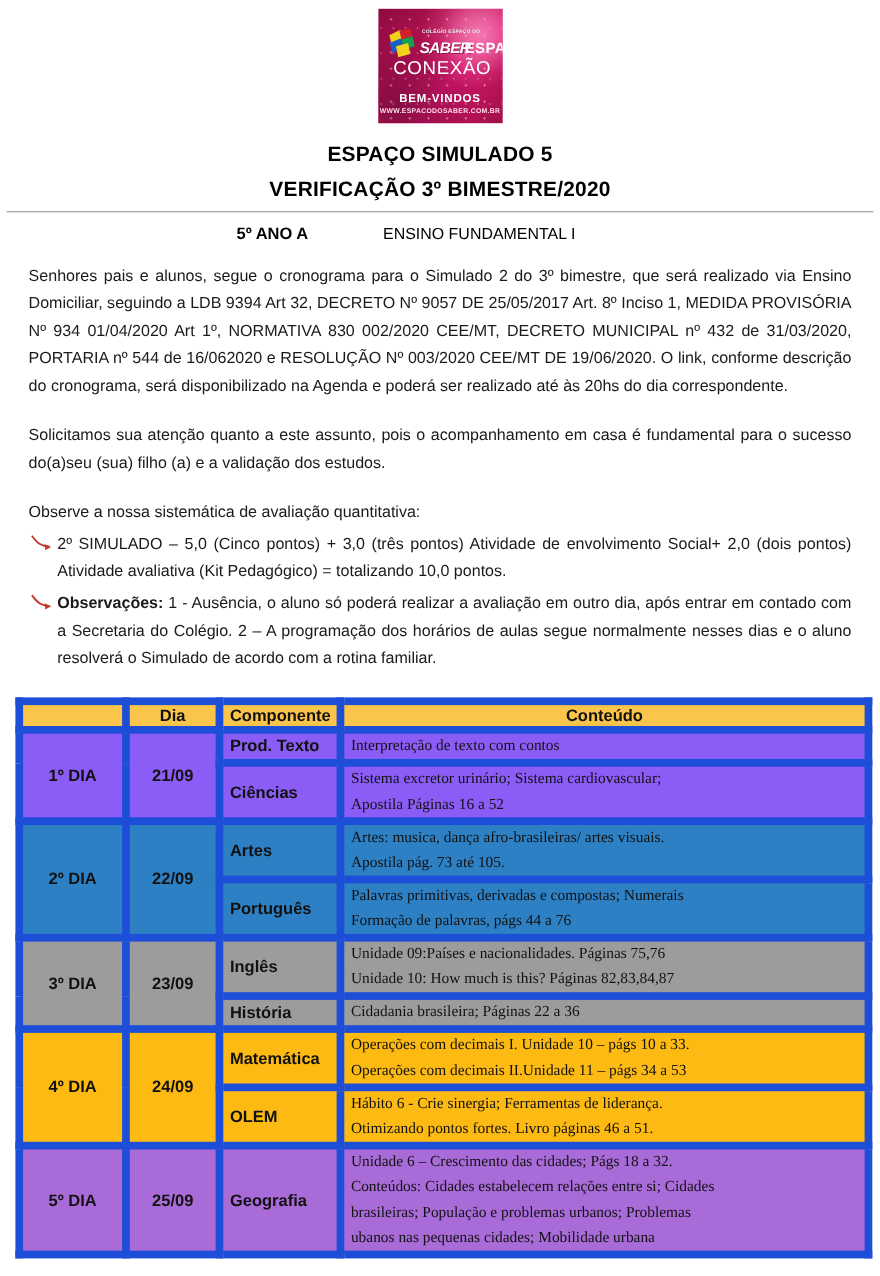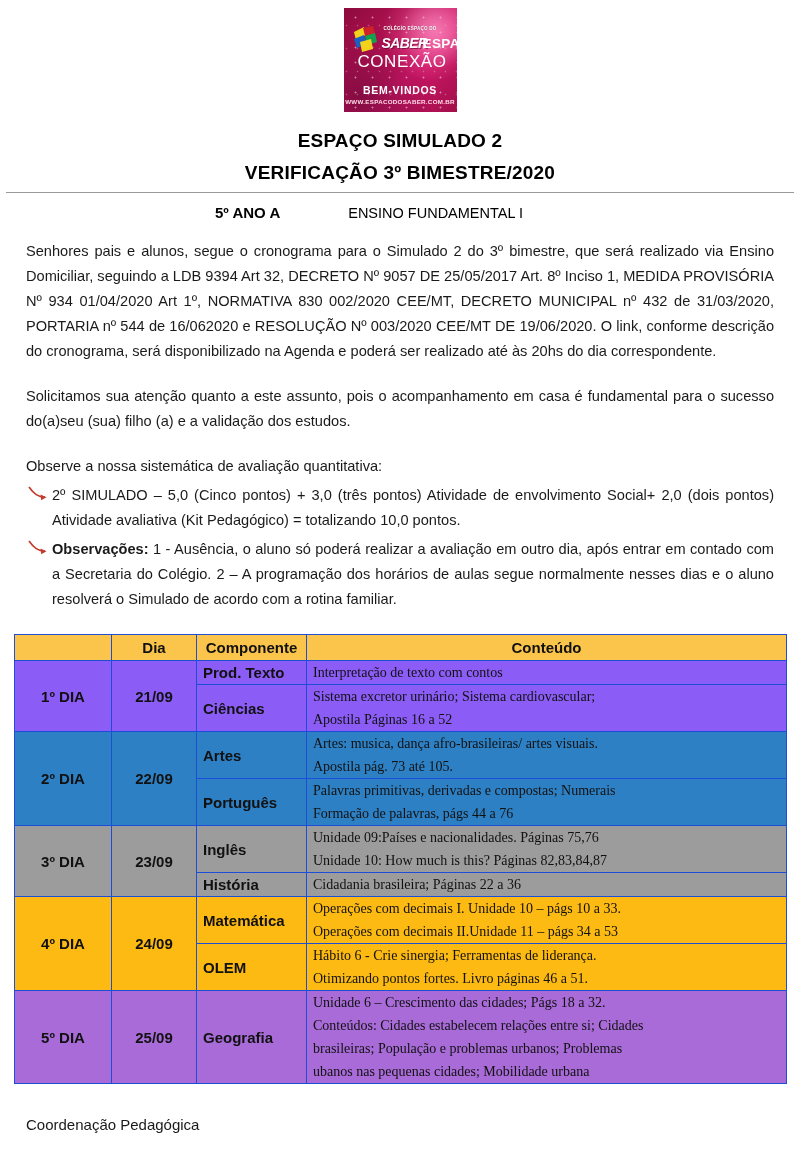--- a/index.html
+++ b/index.html
@@ -139,21 +139,21 @@
   .bullet b { font-weight: bold; }
 
   
   .table-wrap { padding: 0 14px; margin-top: 22px; }
   table.sched {
     width: 772px;
     border-collapse: collapse;
     table-layout: fixed;
   }
   table.sched td, table.sched th {
-    border: 1px solid #1d4ed8;
+    border: 7px solid #1d4ed8;
     padding: 0 6px;
     vertical-align: middle;
     color: #111;
   }
   col.c-dia   { width: 97px; }
   col.c-data  { width: 85px; }
   col.c-comp  { width: 110px; }
   col.c-cont  { width: 480px; }
 
   thead th {
@@ -224,21 +224,21 @@
 
       <div class="logo-line1">COLÉGIO ESPAÇO DO</div>
       <div class="logo-saber">SABER</div>
       <div class="logo-espaco">ESPAÇO</div>
       <div class="logo-conexao">CONEXÃO</div>
       <div class="logo-bem">BEM-VINDOS</div>
       <div class="logo-site">WWW.ESPACODOSABER.COM.BR</div>
     </div>
   </div>
 
-  <div class="title1">ESPAÇO SIMULADO 2</div>
+  <div class="title1">ESPAÇO SIMULADO 5</div>
   <div class="title2">VERIFICAÇÃO 3º BIMESTRE/2020</div>
   <hr class="rule">
 
   <div class="subtitle-row">
     <span class="sub-ano">5º ANO A</span>
     <span class="sub-ef">ENSINO FUNDAMENTAL I</span>
   </div>
 
   <div class="body-block">
     <p class="para">Senhores pais e alunos, segue o cronograma para o Simulado 2 do 3º bimestre, que será realizado via Ensino Domiciliar, seguindo a LDB 9394 Art 32,  DECRETO Nº 9057 DE 25/05/2017 Art. 8º Inciso 1, MEDIDA PROVISÓRIA Nº 934 01/04/2020 Art 1º, NORMATIVA 830  002/2020 CEE/MT, DECRETO MUNICIPAL nº 432 de 31/03/2020,  PORTARIA  nº 544 de 16/062020 e RESOLUÇÃO Nº 003/2020 CEE/MT DE  19/06/2020.    O link, conforme descrição do cronograma, será disponibilizado na Agenda e poderá ser realizado até às 20hs do dia correspondente.</p>

